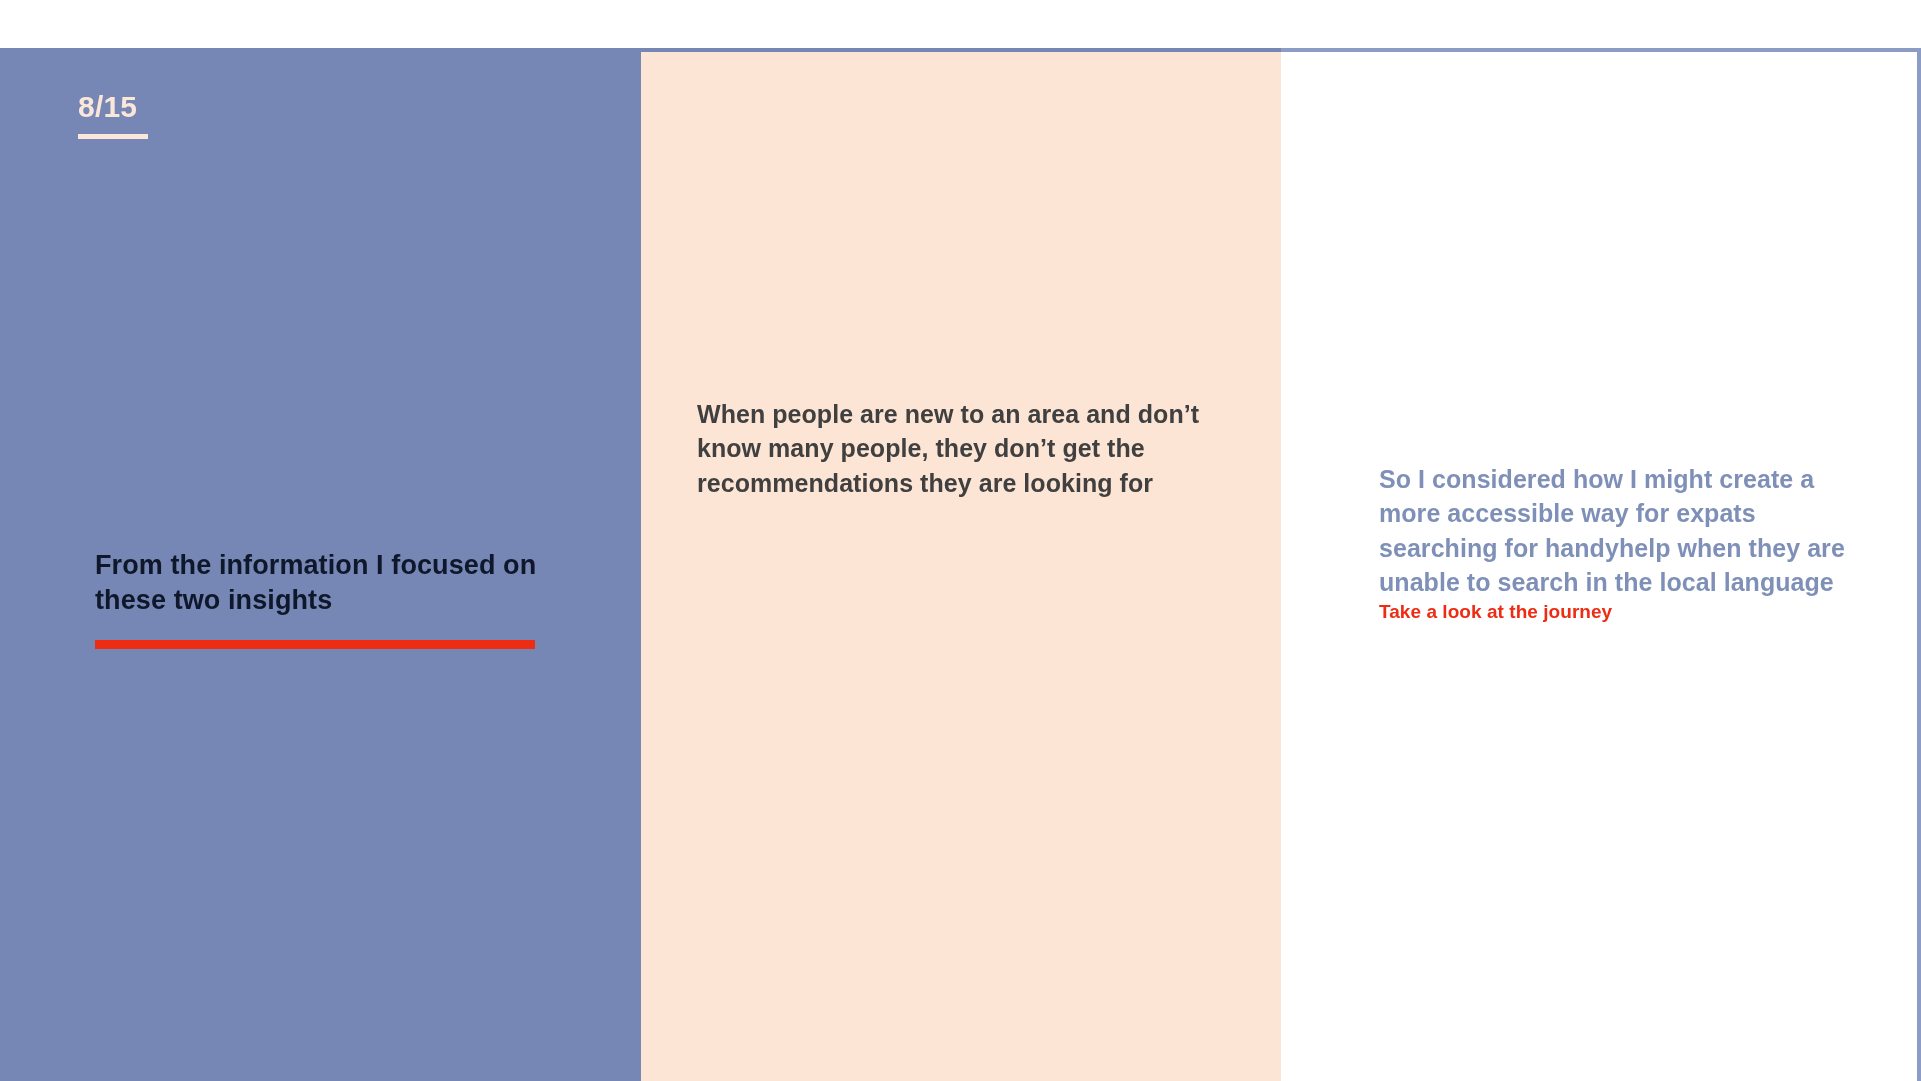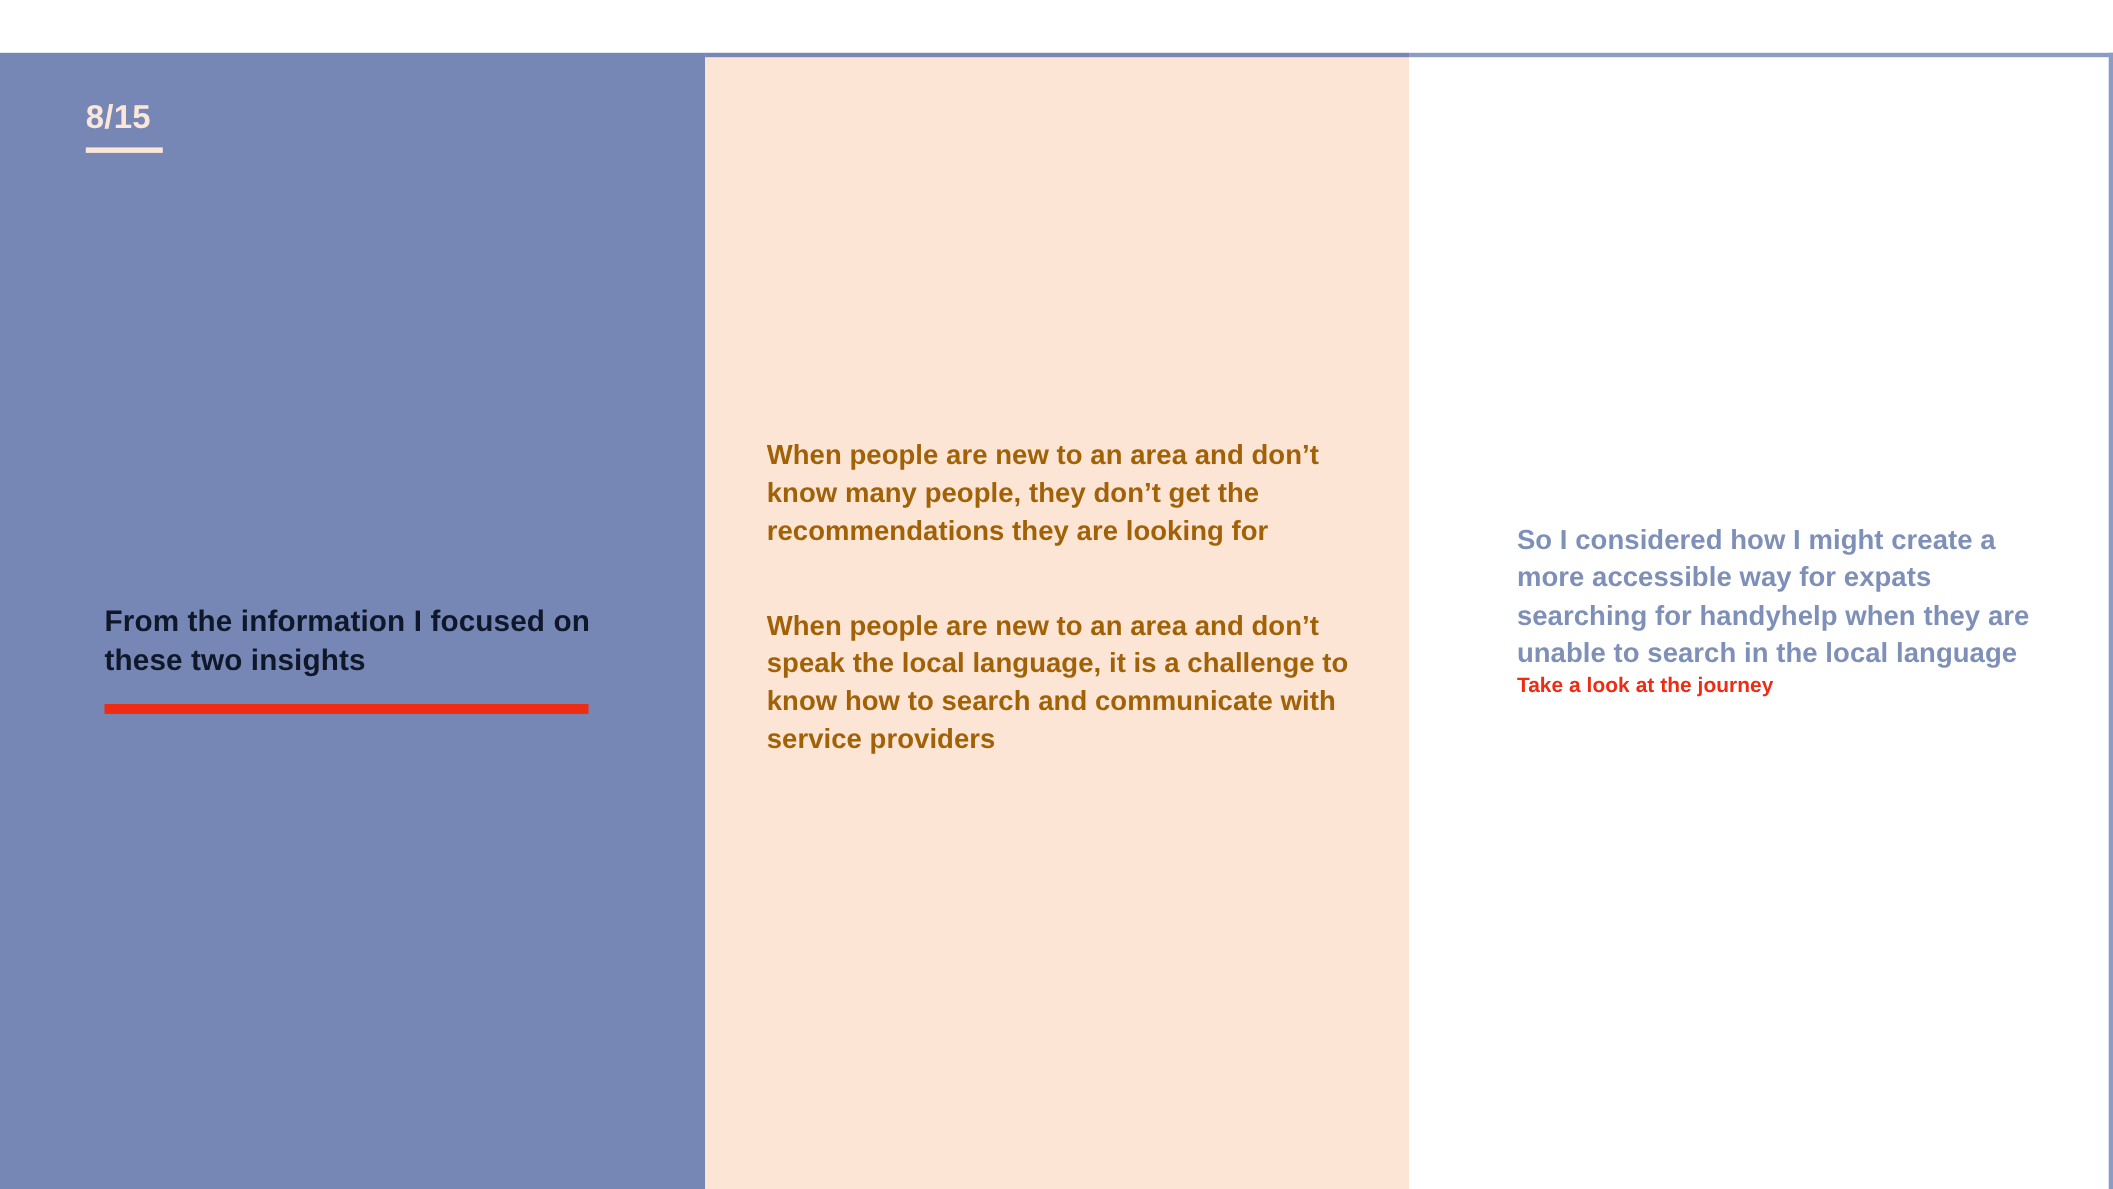--- a/index.html
+++ b/index.html
@@ -93,21 +93,21 @@
     position: absolute;
     left: 56px;
     top: 345px;
     width: 540px;
   }
   .insight {
     margin: 0;
     font-size: 25px;
     font-weight: 700;
     line-height: 1.37;
-    color: #a16207;
+    color: #404040;
     letter-spacing: 0.05px;
   }
   .insight + .insight {
     margin-top: 52px;
   }
 
   
   .panel-right {
     position: relative;
     flex: 1 1 auto;
@@ -115,21 +115,21 @@
     background: #ffffff;
     box-sizing: border-box;
     border-top: 4px solid #8d9cc4;
     border-right: 4px solid #8d9cc4;
     border-bottom: 4px solid #8d9cc4;
   }
 
   .right-body {
     position: absolute;
     left: 98px;
-    top: 422px;
+    top: 410px;
     width: 470px;
   }
   .right-copy {
     margin: 0;
     font-size: 25px;
     font-weight: 700;
     line-height: 1.37;
     color: #7f90b8;
     letter-spacing: 0.05px;
   }
@@ -157,21 +157,20 @@
     <div class="left-body">
       <h1 class="left-headline">From the information I focused on these two insights</h1>
       <div class="left-rule"></div>
     </div>
 
   </section>
 
   <section class="panel-center">
     <div class="center-body">
       <p class="insight">When people are new to an area and don’t know many people, they don’t get the recommendations they are looking for</p>
-      <p class="insight">When people are new to an area and don’t speak the local language, it is a challenge to know how to search and communicate with service providers</p>
     </div>
   </section>
 
   <section class="panel-right">
     <div class="right-body">
       <p class="right-copy">So I considered how I might create a more accessible way for expats searching for handyhelp when they are unable to search in the local language</p>
       <p class="right-cta">Take a look at the journey</p>
     </div>
   </section>
 

